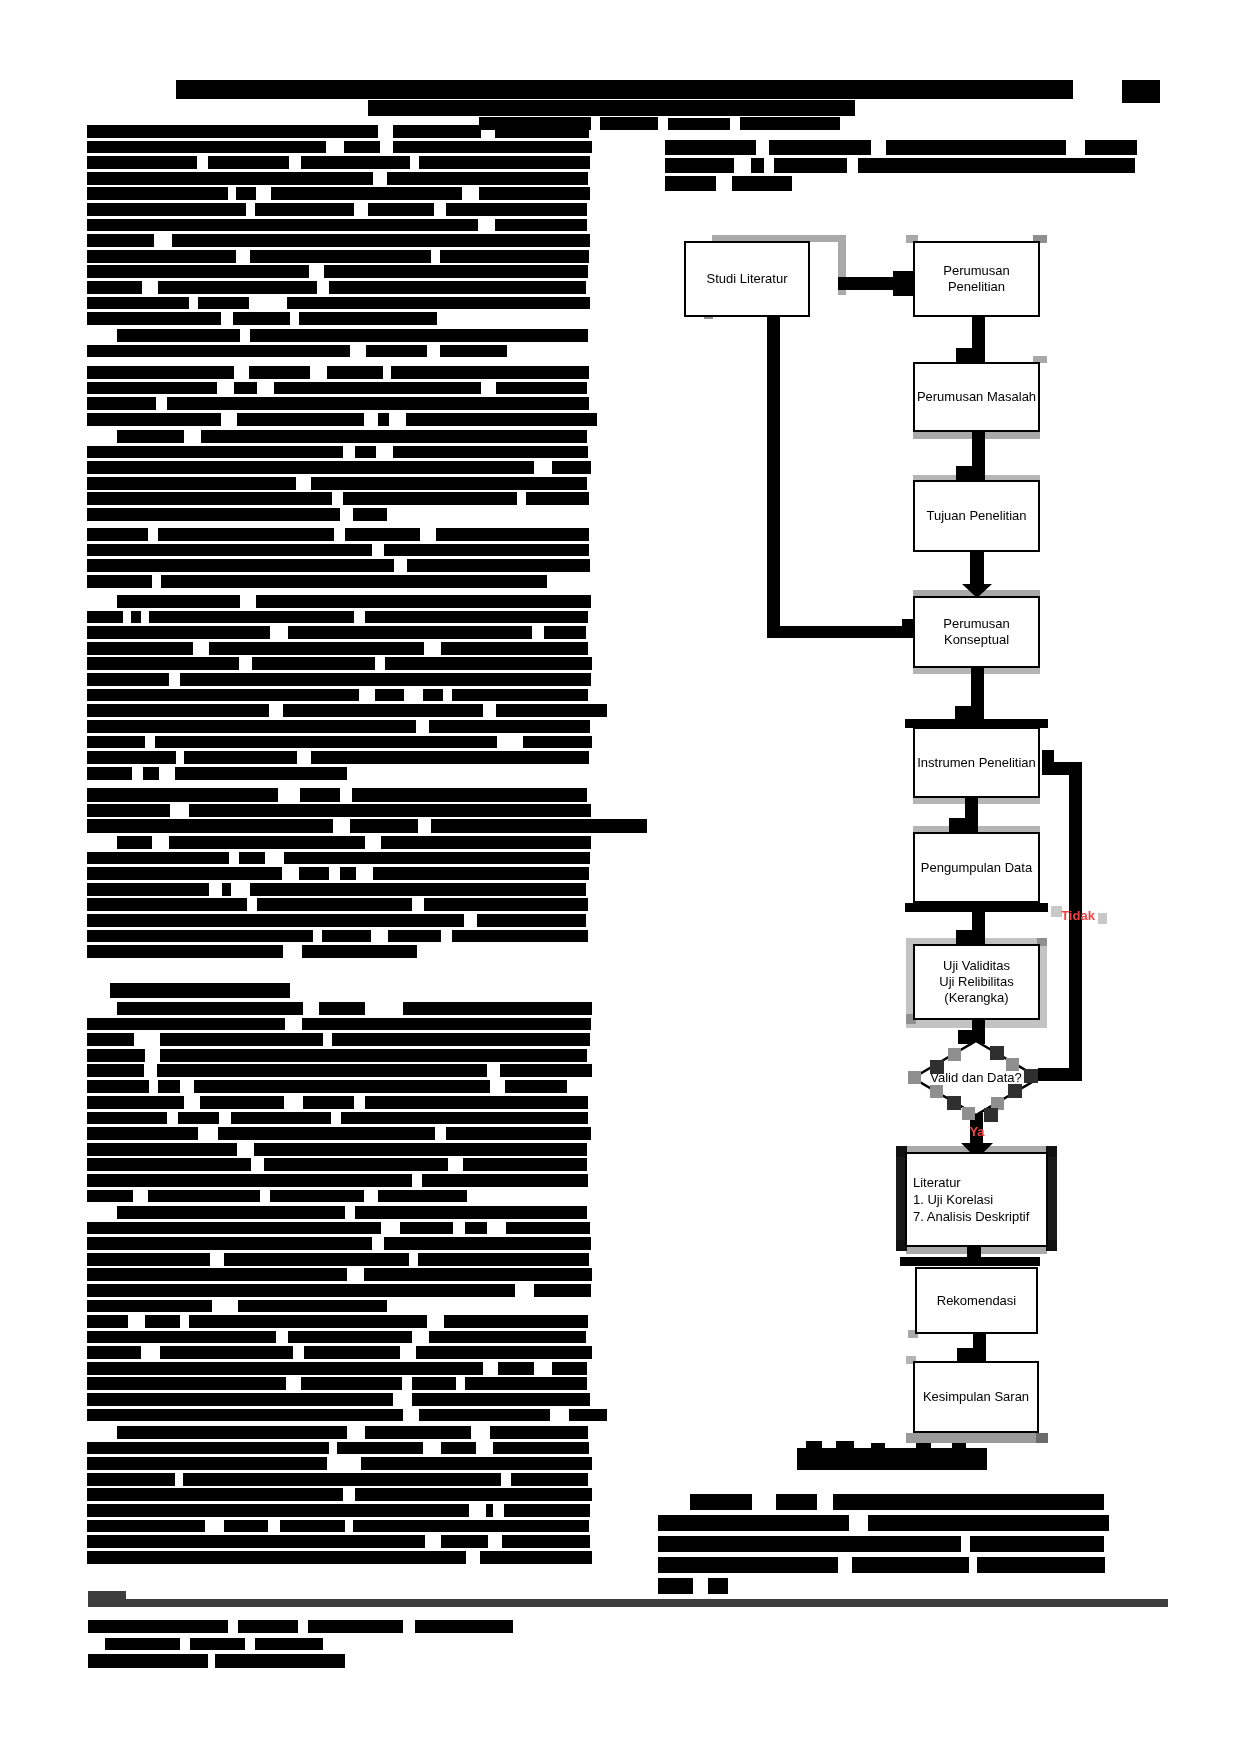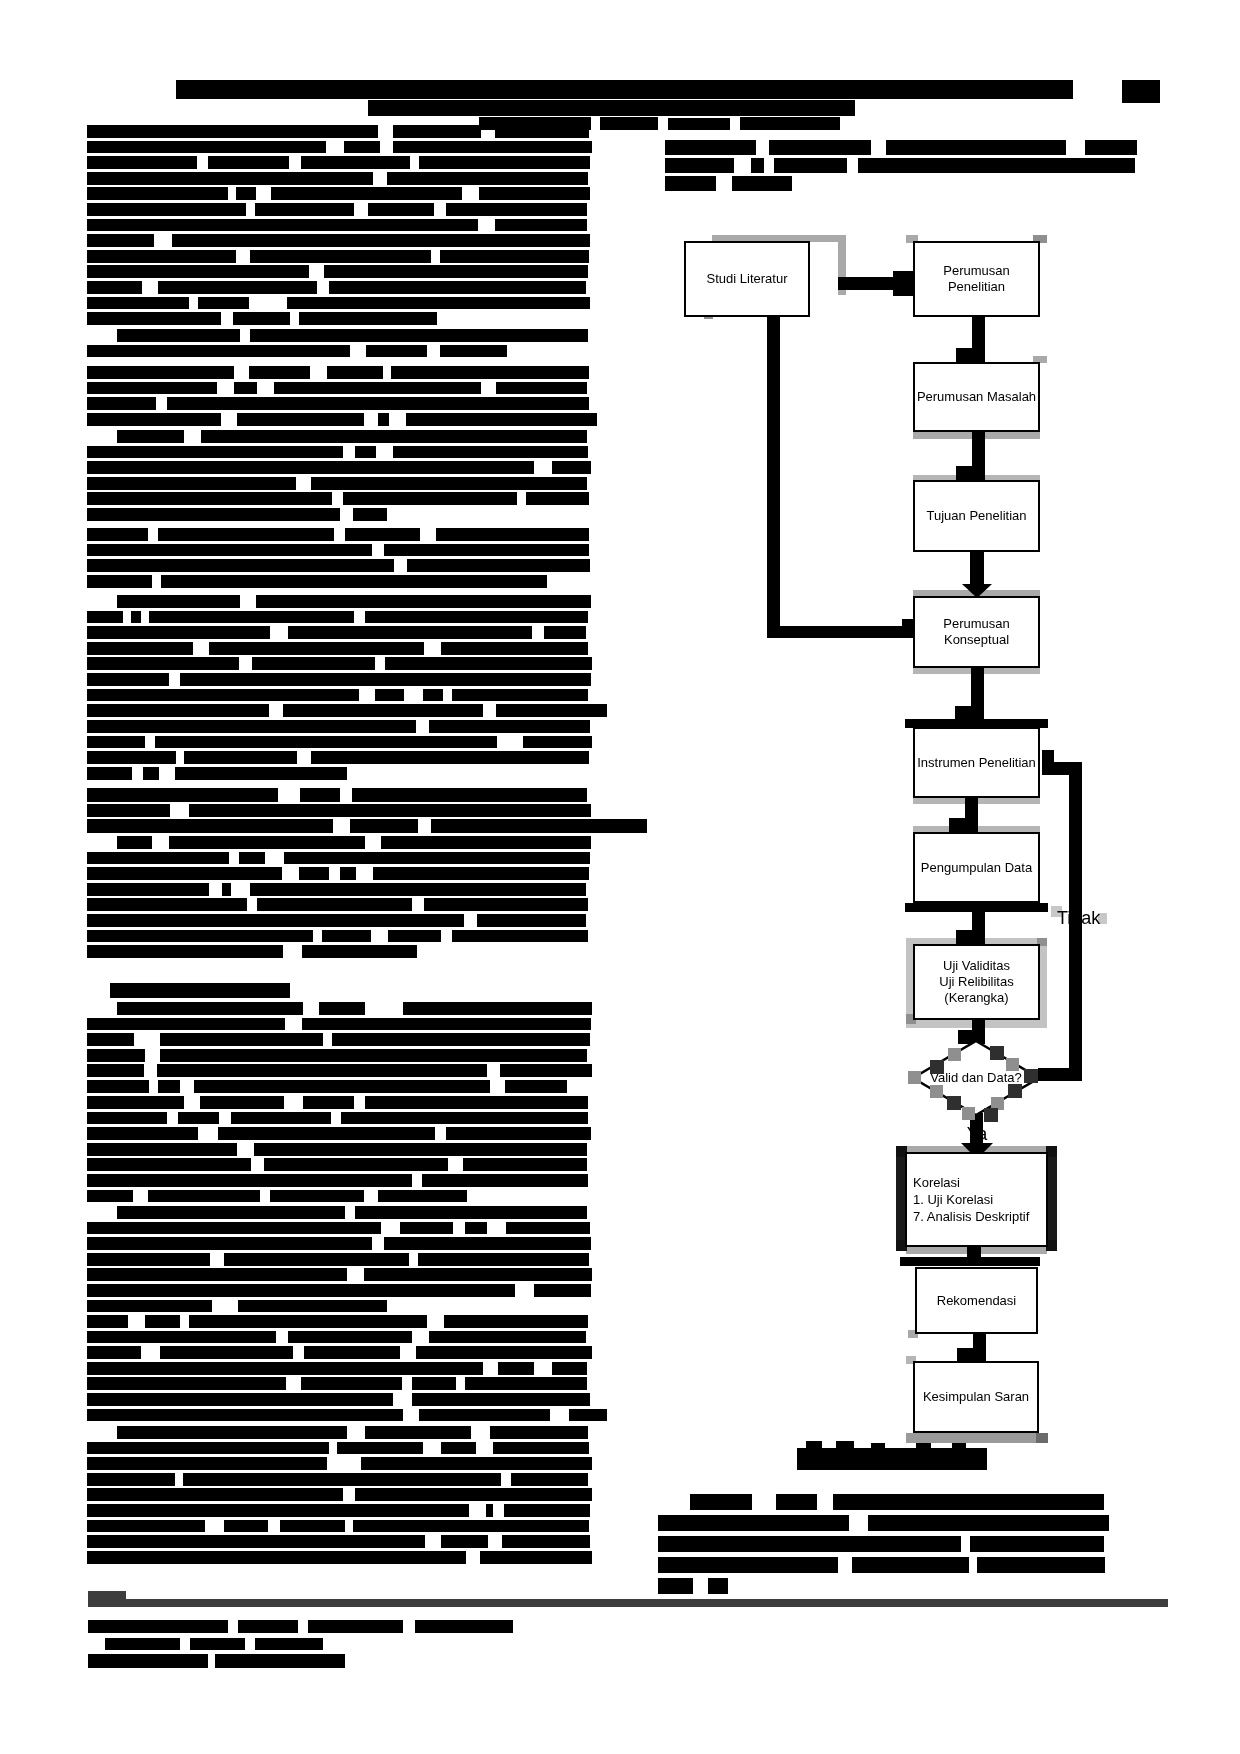--- a/index.html
+++ b/index.html
@@ -7,21 +7,21 @@
         font-family:"Liberation Sans", sans-serif;overflow:hidden;}
   .r{position:absolute;background:#000;}                 
   .acc{position:absolute;}                               
   .conn{position:absolute;background:#000;z-index:1;}
   .thickbar{position:absolute;background:#000;z-index:3;}
   .tri{position:absolute;width:0;height:0;z-index:1;}
   .node{position:absolute;background:#fff;border:2px solid #000;z-index:2;
         display:flex;flex-direction:column;align-items:center;justify-content:center;
         font-size:13px;line-height:16px;color:#000;text-align:center;box-sizing:border-box;}
   .node.left{align-items:flex-start;text-align:left;padding-left:6px;line-height:17px;}
-  .edge-label{position:absolute;font-size:18px;color:#000000;z-index:4;}
+  .edge-label{position:absolute;font-size:13px;color:#ef4444;z-index:4;font-weight:bold;}
   .diamond-wrap{position:absolute;z-index:2;}
   .diamond-label{position:absolute;width:100%;text-align:center;font-size:13px;color:#000;}
   svg{display:block;}
 </style>
 </head>
 <body>
 
 <div class="page">
   <div id="layer-redactions">
       <div class="r" style="left: 176px; top: 80px; width: 897px; height: 19px;"></div>
@@ -348,21 +348,21 @@
       </div>
       <div class="node" style="left: 913px; top: 832px; width: 127px; height: 71px;">
         <div>Pengumpulan Data</div>
       </div>
       <div class="node" style="left: 913px; top: 944px; width: 127px; height: 76px;">
         <div>Uji Validitas</div>
         <div>Uji Relibilitas</div>
         <div>(Kerangka)</div>
       </div>
       <div class="node left" style="left: 905px; top: 1152px; width: 143px; height: 95px;">
-        <div>Korelasi</div>
+        <div>Literatur</div>
         <div>1. Uji Korelasi</div>
         <div>7. Analisis Deskriptif</div>
       </div>
       <div class="node" style="left: 915px; top: 1267px; width: 123px; height: 67px;">
         <div>Rekomendasi</div>
       </div>
       <div class="node" style="left: 913px; top: 1361px; width: 126px; height: 72px;">
         <div>Kesimpulan Saran</div>
       </div>
       <div class="diamond-wrap" style="left: 911px; top: 1039px; width: 130px; height: 78px;">

